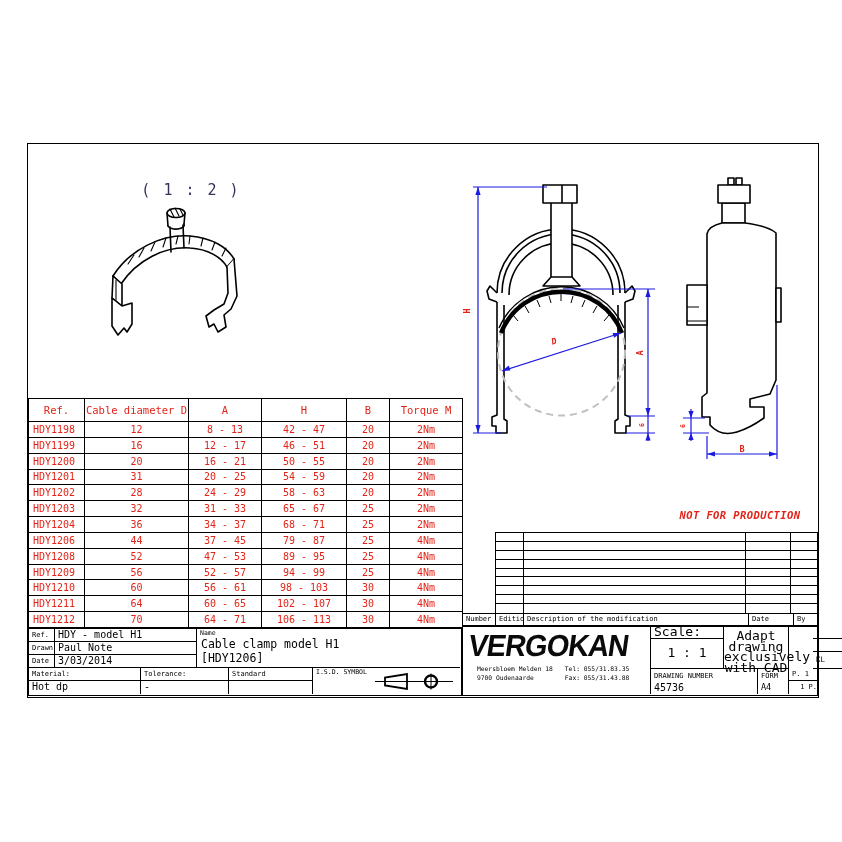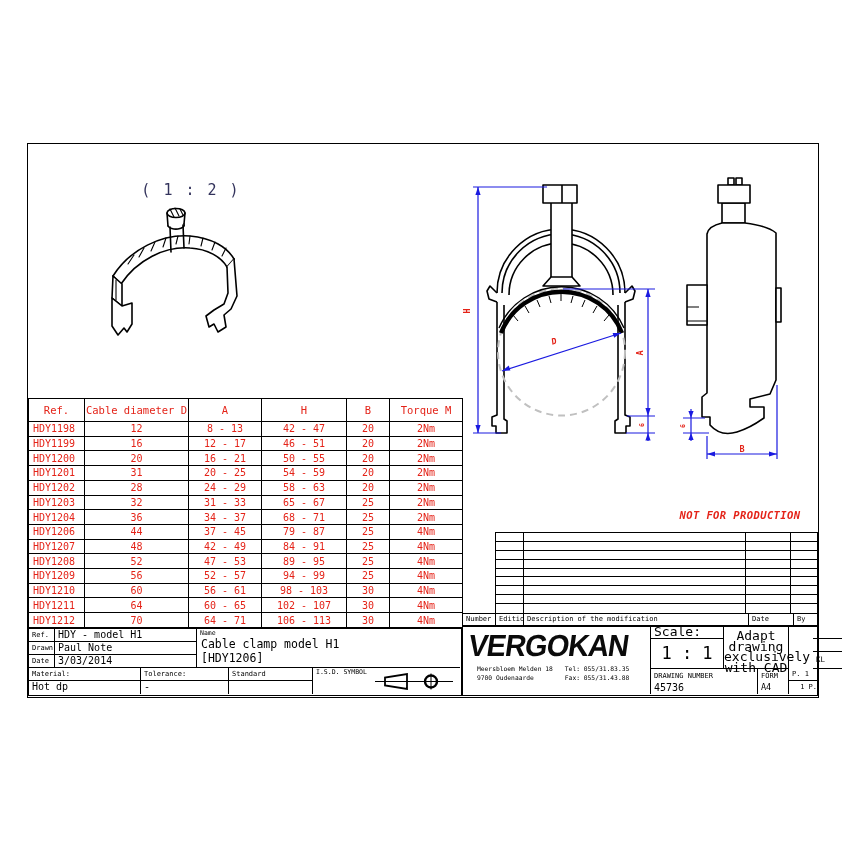--- a/index.html
+++ b/index.html
@@ -53,21 +53,21 @@
   
   .info-block{left:462px;top:625px;width:356px;height:71px;border:1.3px solid #000;box-sizing:border-box;}
   .info-block .icell{position:absolute;box-sizing:border-box;}
   .logo-cell{left:0;top:0;width:188px;height:68px;border-right:1.2px solid #000;}
   .logo{font-family:"Liberation Sans", sans-serif;font-weight:bold;font-size:29px;line-height:30px;
         letter-spacing:-1px;transform:skewX(-8deg) scaleY(1.05);transform-origin:left;color:#0a0a0a;
         padding:4px 0 0 6px;white-space:nowrap;}
   .addr{display:flex;font-size:6.3px;line-height:9px;padding:4px 0 0 14px;gap:12px;white-space:nowrap;}
   .scale-cell{left:188px;top:0;width:73px;height:43px;border-right:1.2px solid #000;border-bottom:1.2px solid #000;}
   .scale-lab{font-size:13px;line-height:12px;padding-left:3px;border-bottom:1.2px solid #000;height:13px;box-sizing:border-box;}
-  .scale-val{font-size:17px;text-align:center;line-height:28px;}
+  .scale-val{font-size:13px;text-align:center;line-height:28px;}
   .adapt-cell{left:261px;top:0;width:65px;height:43px;border-right:1.2px solid #000;border-bottom:1.2px solid #000;
               font-size:13px;line-height:10.5px;text-align:center;padding-top:5px;}
   .rcol{left:326px;top:0;width:30px;height:43px;border-bottom:1.2px solid #000;margin-left:24px;}
   .rcol .sub{height:13px;border-bottom:1.2px solid #000;box-sizing:border-box;}
   .rcol .kl{height:17px;font-size:7.5px;line-height:15px;padding-left:3px;}
   .dn-cell{left:188px;top:43px;width:107px;height:25px;border-right:1.2px solid #000;}
   .dn-lab{font-size:7px;line-height:10px;padding:2px 0 0 3px;}
   .dn-val{font-size:10px;line-height:13px;padding-left:3px;}
   .form-cell{left:295px;top:43px;width:31px;height:25px;border-right:1.2px solid #000;}
   .p-cell{left:326px;top:43px;width:30px;height:25px;}
@@ -265,28 +265,20 @@
           </tr>
           <tr>
             <td class="c-ref">HDY1206</td>
             <td>44</td>
             <td>37 - 45</td>
             <td>79 - 87</td>
             <td>25</td>
             <td>4Nm</td>
           </tr>
           <tr>
-            <td class="c-ref">HDY1207</td>
-            <td>48</td>
-            <td>42 - 49</td>
-            <td>84 - 91</td>
-            <td>25</td>
-            <td>4Nm</td>
-          </tr>
-          <tr>
             <td class="c-ref">HDY1208</td>
             <td>52</td>
             <td>47 - 53</td>
             <td>89 - 95</td>
             <td>25</td>
             <td>4Nm</td>
           </tr>
           <tr>
             <td class="c-ref">HDY1209</td>
             <td>56</td>

